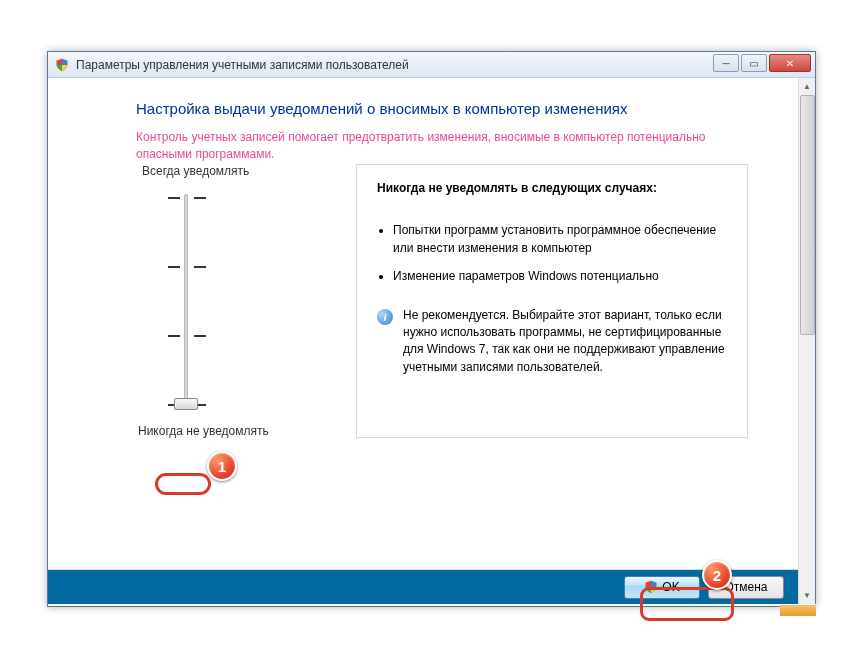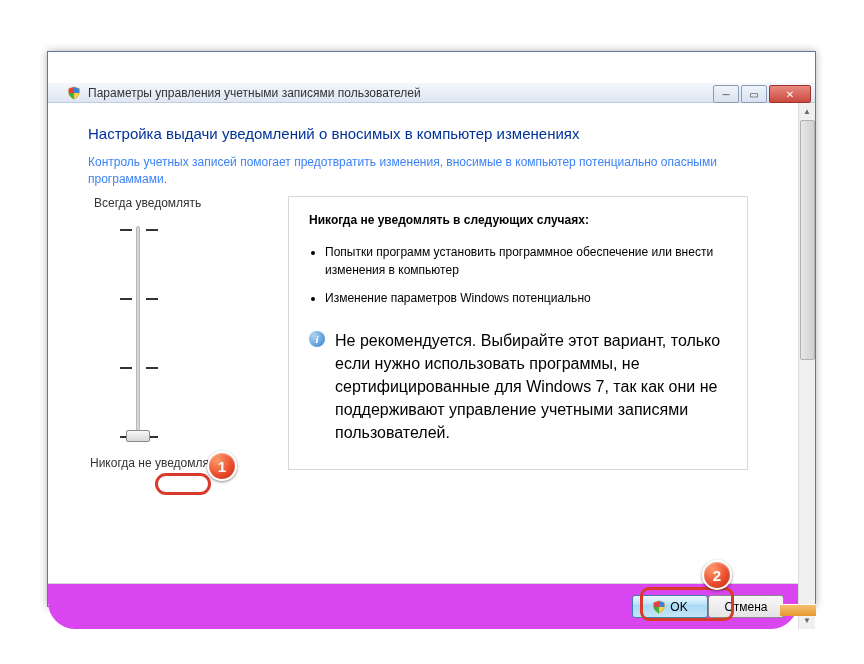--- a/index.html
+++ b/index.html
@@ -15,28 +15,27 @@
     position: absolute;
     left: 47px;
     top: 51px;
     width: 769px;
     height: 556px;
     border: 1px solid #5a7aa0;
     background: #fff;
     box-shadow: 0 0 8px rgba(0,0,0,0.3);
   }
   .titlebar {
-    height: 20px;
+    height: 26px;
     background: linear-gradient(to bottom, #f5f8fc 0%, #e8eef7 50%, #dde6f2 100%);
     border-bottom: 1px solid #c0cde0;
     display: flex;
     align-items: center;
-    padding: 0 18px;
-    position: relative;
-    margin-top: 31px;
+    padding: 0 6px;
+    position: relative;
   }
   .titlebar-icon {
     width: 16px;
     height: 16px;
     margin-right: 6px;
     display: inline-flex;
     align-items: center;
     justify-content: center;
   }
   .shield-svg { width: 14px; height: 14px; }
@@ -69,24 +68,23 @@
     color: #fff;
     width: 42px;
     border-color: #a03028;
   }
   .content-wrap {
     height: calc(100% - 28px);
     display: flex;
   }
   .content {
     flex: 1;
-    padding: 22px 50px 10px 40px;
+    padding: 22px 50px 10px 88px;
     overflow: hidden;
     position: relative;
-    border-radius: 27px;
   }
   .scrollbar {
     width: 17px;
     background: #f0f0f0;
     border-left: 1px solid #ddd;
     position: relative;
   }
   .scroll-arrow {
     width: 100%;
     height: 17px;
@@ -108,36 +106,36 @@
     border: 1px solid #b0b0b0;
     border-radius: 2px;
   }
   h1.page-title {
     color: #003399;
     font-size: 15px;
     font-weight: normal;
     margin-bottom: 12px;
   }
   .intro {
-    color: #3b82f6;
+    color: #ec4899;
     font-size: 12px;
     line-height: 1.4;
-    margin-bottom: 8px;
+    margin-bottom: 1px;
   }
   .learn-more {
     color: #0066cc;
     text-decoration: underline;
     font-size: 12px;
     cursor: pointer;
     display: inline-block;
     margin-bottom: 20px;
   }
   .main-row {
     display: flex;
-    gap: 40px;
+    gap: 60px;
   }
   .slider-col {
     width: 160px;
     position: relative;
   }
   .slider-label-top {
     font-size: 12px;
     color: #333;
     margin-bottom: 8px;
     margin-left: 6px;
@@ -189,21 +187,21 @@
   .desc-col {
     flex: 1;
     border: 1px solid #d8d8d8;
     padding: 16px 20px;
     background: #fff;
     min-height: 250px;
   }
   .desc-heading {
     font-weight: bold;
     font-size: 12px;
-    margin-bottom: 16px;
+    margin-bottom: 26px;
   }
   .desc-col ul {
     list-style: disc;
     margin-left: 16px;
     margin-bottom: 22px;
   }
   .desc-col li {
     font-size: 12px;
     line-height: 1.5;
     margin-bottom: 10px;
@@ -223,36 +221,36 @@
     font-size: 11px;
     display: flex;
     align-items: center;
     justify-content: center;
     font-style: italic;
     font-family: Georgia, serif;
     flex-shrink: 0;
     margin-top: 2px;
   }
   .warn-text {
-    font-size: 16px;
+    font-size: 12px;
     line-height: 1.45;
   }
   .button-bar {
     position: absolute;
     bottom: 0;
     left: 0;
     right: 0;
-    height: 46px;
-    background: #d946ef;
+    height: 35px;
+    background: #0369a1;
     border-top: 1px solid #d8d8d8;
     display: flex;
     justify-content: flex-end;
     align-items: center;
     padding-right: 14px;
-    gap: 0;
+    gap: 8px;
   }
   .btn {
     min-width: 76px;
     height: 23px;
     border: 1px solid #8a8a8a;
     background: linear-gradient(to bottom, #f8f8f8, #e4e4e4);
     font-size: 12px;
     display: flex;
     align-items: center;
     justify-content: center;

